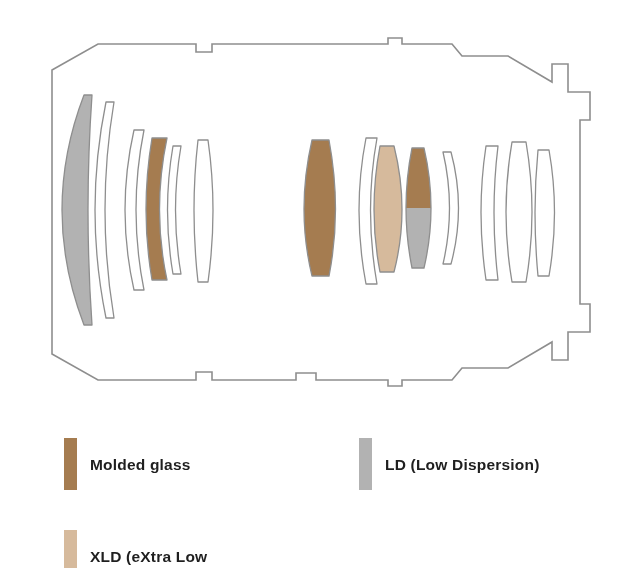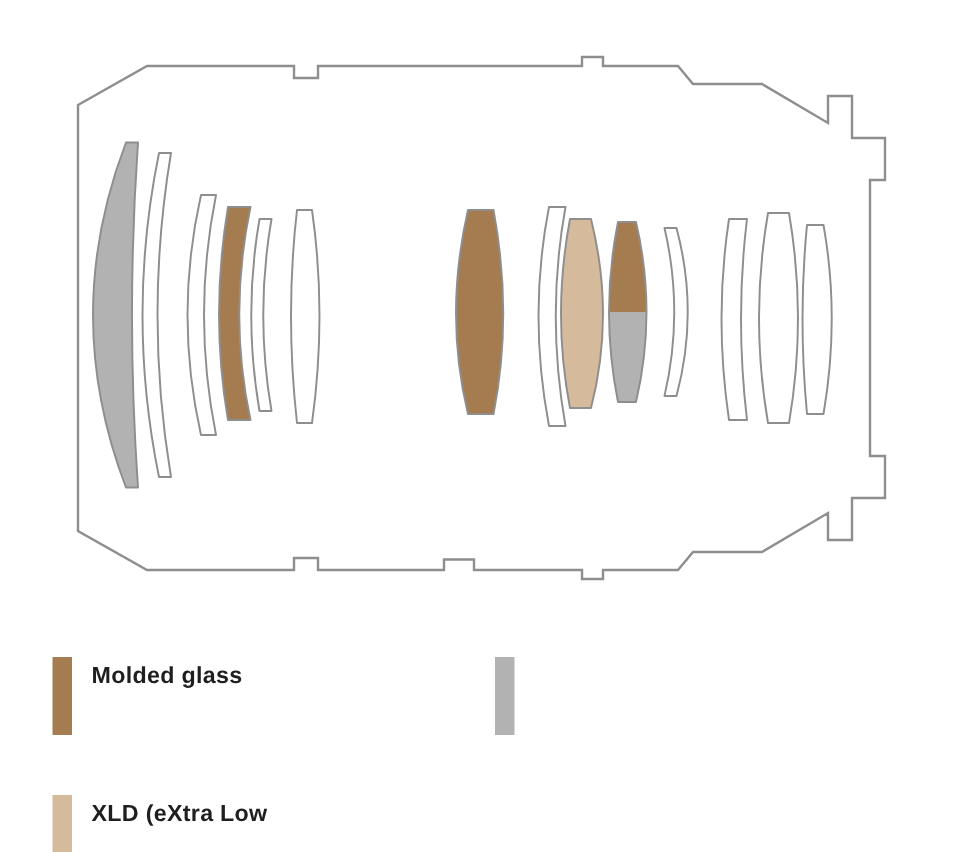--- a/index.html
+++ b/index.html
@@ -32,22 +32,23 @@
     stroke-width: 1.3;
     stroke-linejoin: round;
   }
   .fill-ld        { fill: var(--c-ld, #b2b2b2); }
   .fill-aspherical{ fill: var(--c-aspherical, #a57c50); }
   .fill-xld       { fill: var(--c-xld, #d6ba9c); }
 
   .legend-item {
     position: absolute;
     display: flex;
-    align-items: flex-start;
+    align-items: center;
     gap: 13px;
+    margin-left: 29px;
   }
   .swatch {
     width: 13px;
     height: 52px;
     flex: 0 0 auto;
   }
   .sw-aspherical { background: var(--c-aspherical, #a57c50); }
   .sw-xld        { background: var(--c-xld, #d6ba9c); }
   .sw-ld         { background: var(--c-ld, #b2b2b2); }
   .legend-text {
@@ -106,20 +107,21 @@
     <div class="legend-item" style="left:35px; top:438px;">
       <span class="swatch sw-aspherical"></span>
       <span class="legend-text">
         <span class="line">Molded glass</span>
       </span>
     </div>
 
     <div class="legend-item" style="left:330px; top:438px;">
       <span class="swatch sw-ld"></span>
       <span class="legend-text">
+        <span class="line">LD (Low Dispersion)</span>
       </span>
     </div>
 
     <div class="legend-item" style="left:35px; top:530px;">
       <span class="swatch sw-xld"></span>
       <span class="legend-text">
         <span class="line">XLD (eXtra Low</span>
       </span>
     </div>
 

